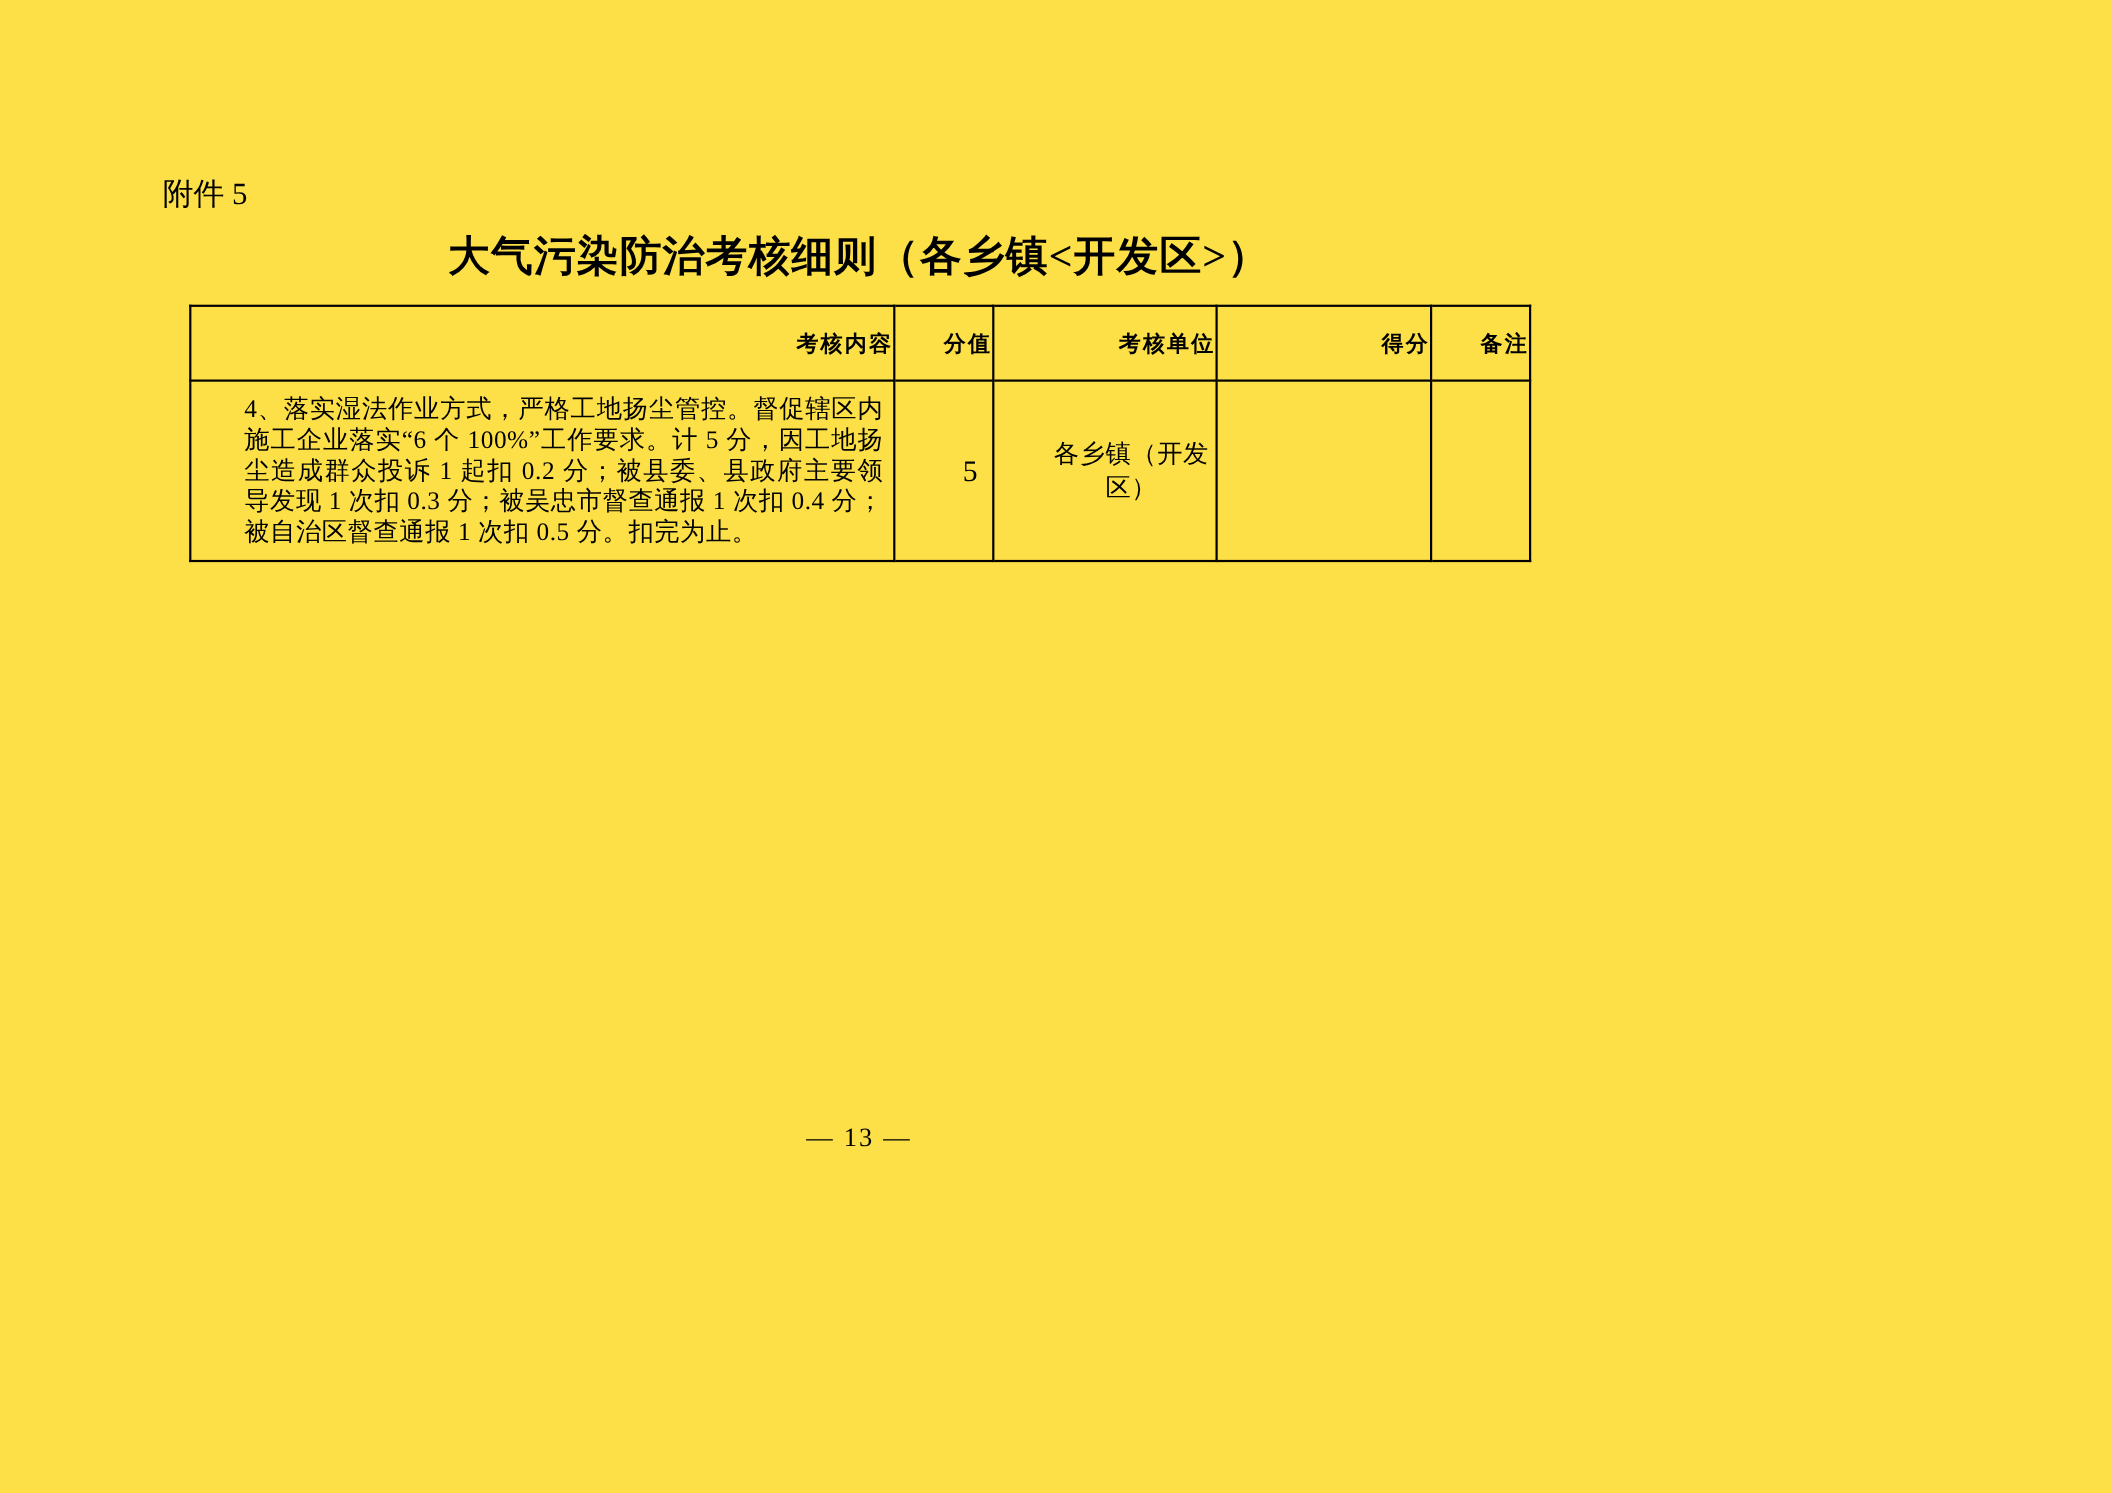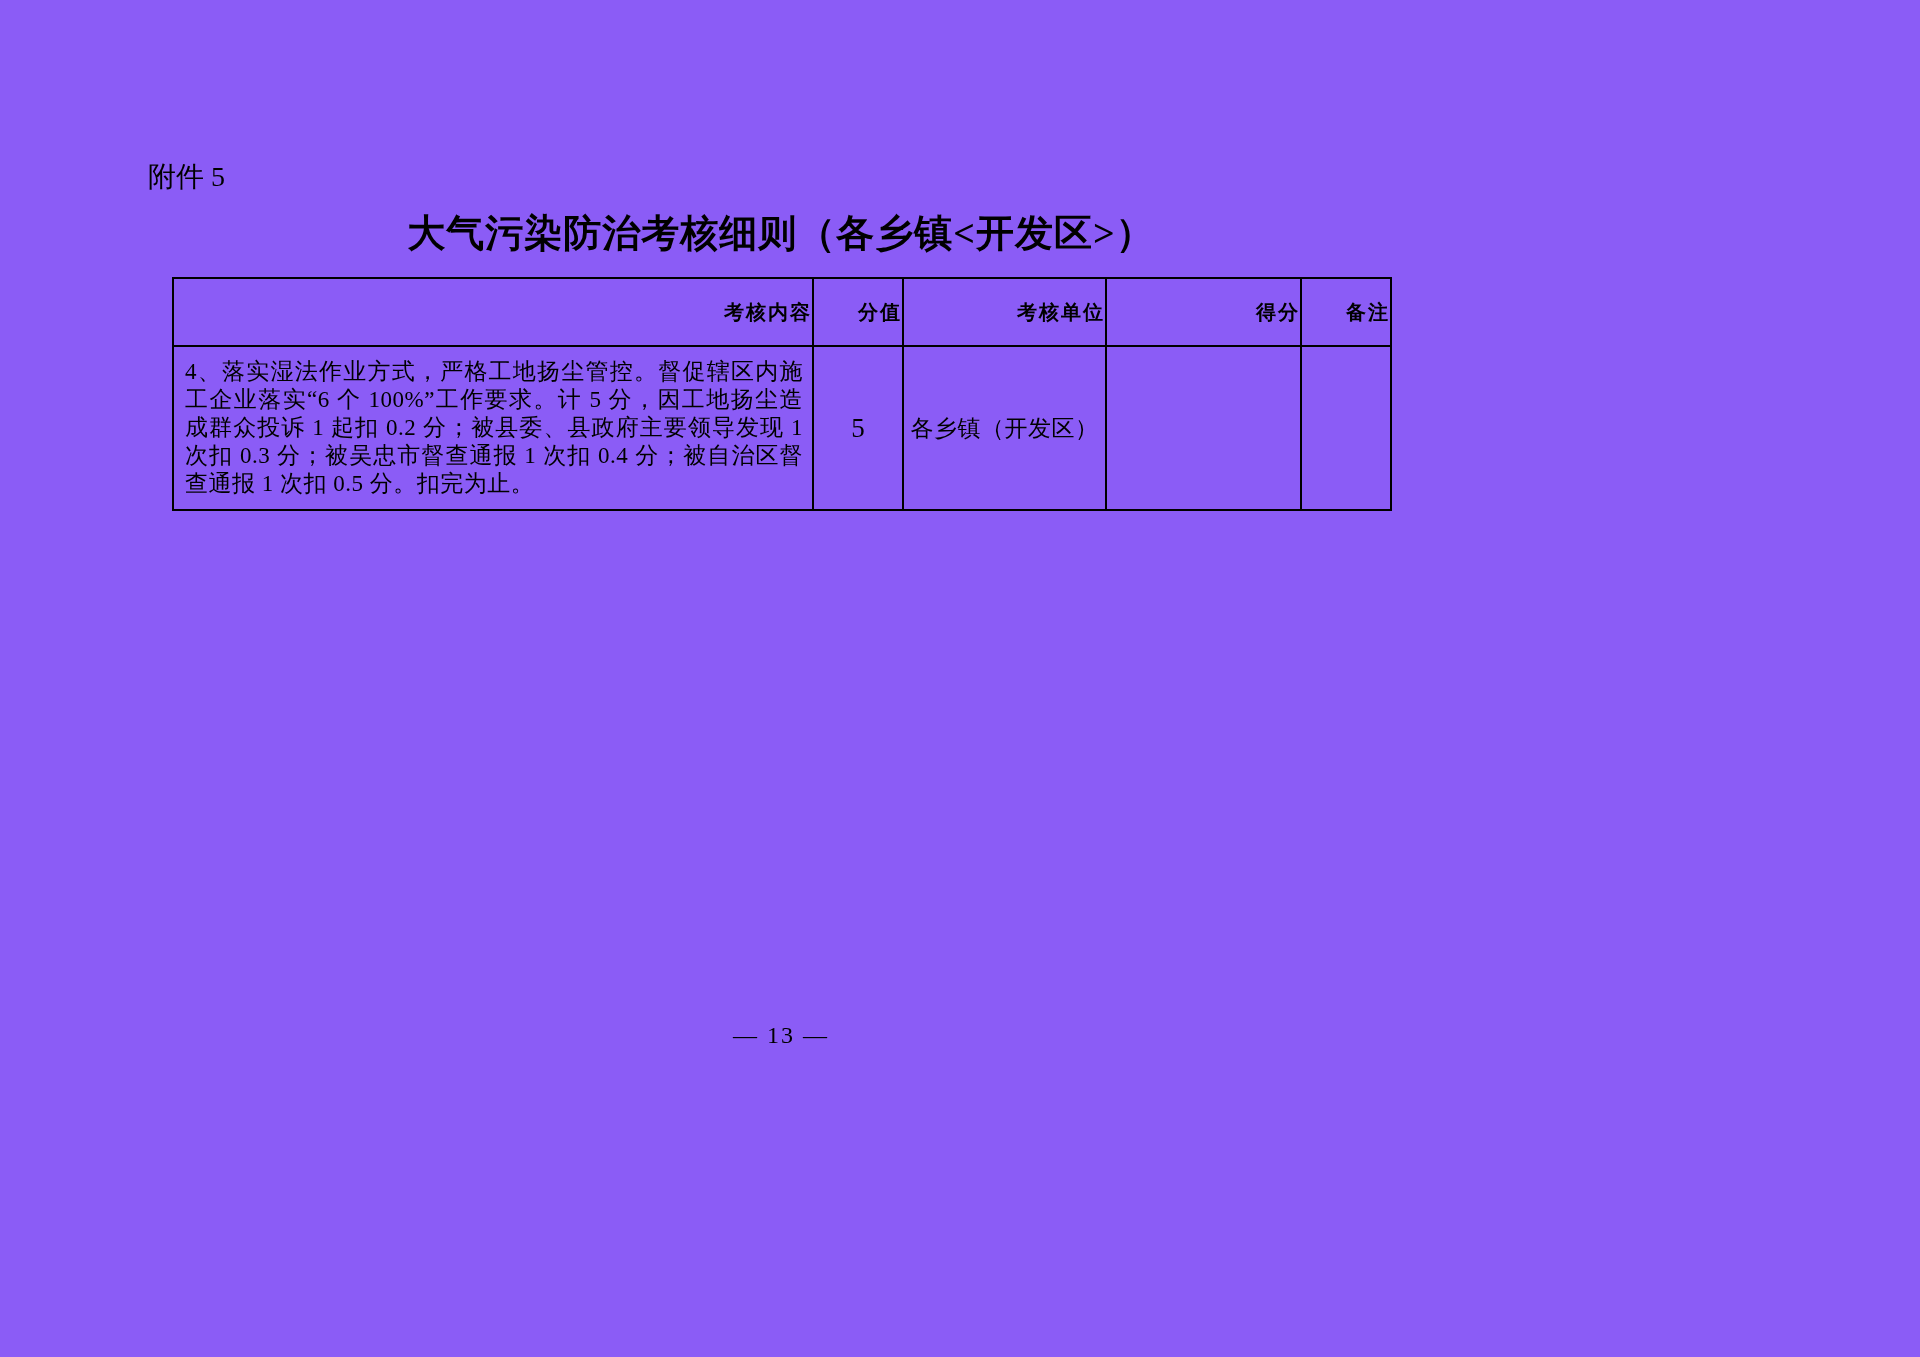--- a/index.html
+++ b/index.html
@@ -5,21 +5,21 @@
   * { margin: 0; padding: 0; box-sizing: border-box; }
   html, body { background: #ffffff; }
   body {
     font-family: "Liberation Serif", "DejaVu Serif", serif;
     color: #000000;
   }
   .page {
     position: relative;
     width: 1920px;
     height: 1357px;
-    background: #8b5cf6;
+    background: #fde047;
     overflow: hidden;
   }
   .attachment-label {
     position: absolute;
     left: 148px;
     top: 160px;
     font-size: 28px;
     line-height: 34px;
     color: #000;
   }
@@ -72,21 +72,21 @@
     text-align: center;
     letter-spacing: 0.5px;
   }
   td.cell-score, td.cell-remark {
     font-size: 23px;
     text-align: center;
   }
   tr.row-1 td { height: 143px; }
   tr.row-2 td { height: 113px; }
   tr.row-3 td { height: 168px; }
-  tr.row-4 td { height: 162px; }
+  tr.row-4 td { height: 162px; padding-left: 48px; }
   .page-number {
     position: absolute;
     left: 172px;
     top: 1022px;
     width: 1218px;
     text-align: center;
     font-size: 24px;
     letter-spacing: 2px;
     color: #000;
   }

